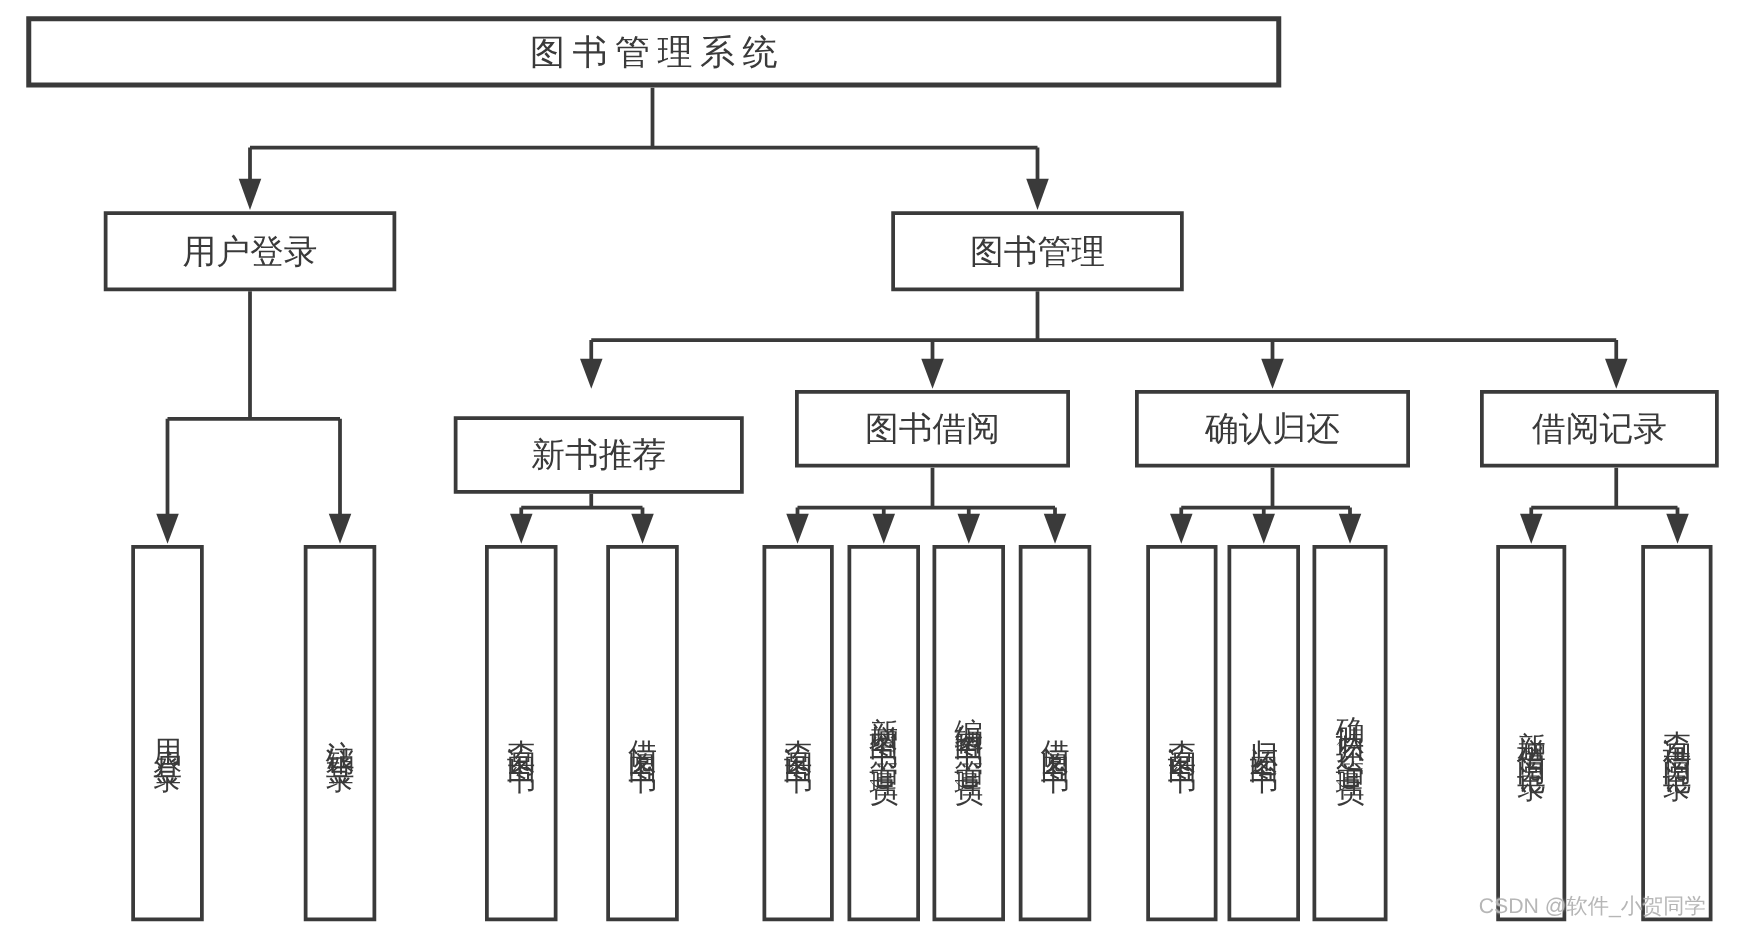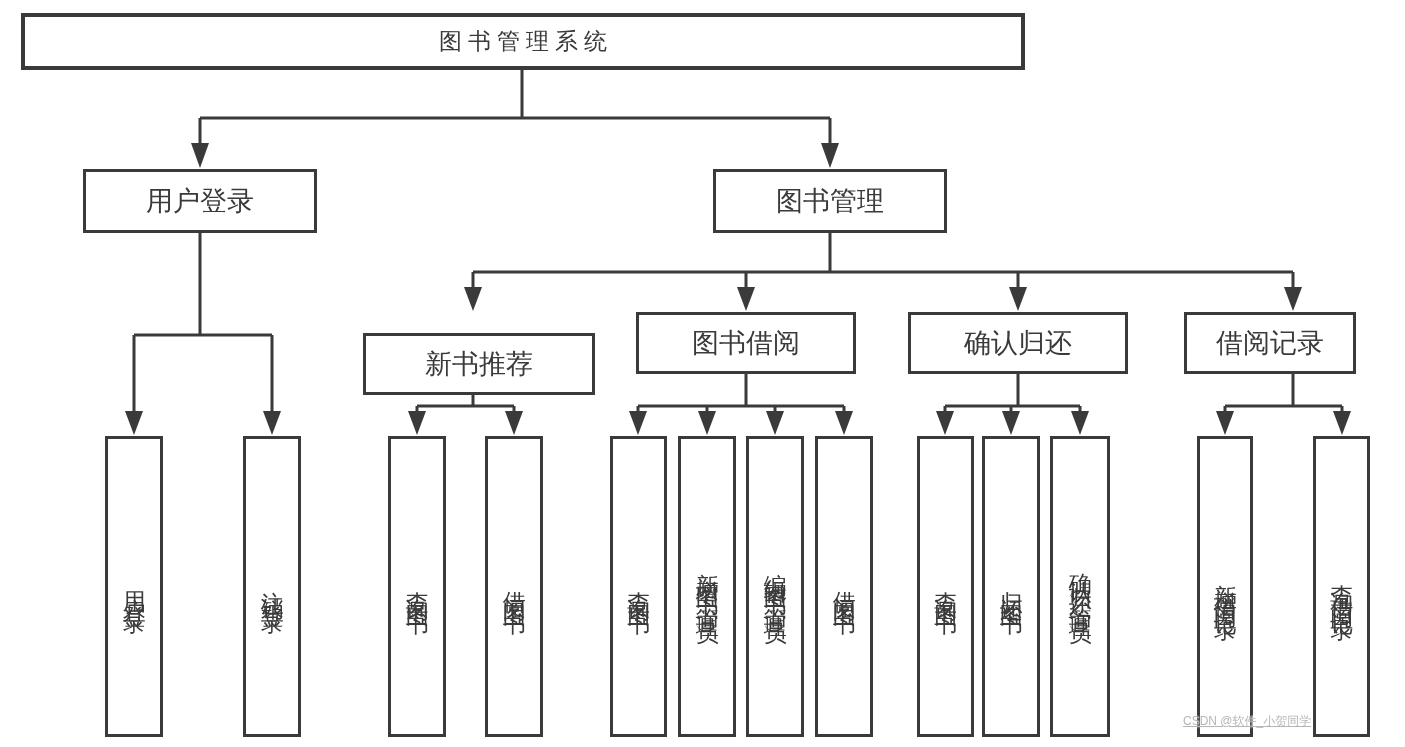--- a/index.html
+++ b/index.html
@@ -29,43 +29,42 @@
   }
   .box.root {
     border-width: 4px;
   }
   .h-label {
     font-size: 27px;
     color: #3a3a3a;
     white-space: nowrap;
   }
   .root .h-label {
-    font-size: 23px;
+    font-size: 28px;
     letter-spacing: 6px;
     text-indent: 6px;
   }
   .leaf .v-label {
     writing-mode: vertical-rl;
     text-orientation: mixed;
     font-size: 23px;
     letter-spacing: 7px;
     line-height: 1.1;
     color: #3a3a3a;
     white-space: nowrap;
   }
   #watermark {
     position: absolute;
     left: 1183px;
     top: 713px;
-    font-size: 12px;
+    font-size: 17px;
     color: rgba(178, 178, 178, 0.95);
     text-shadow: 0 0 2px #ffffff;
     white-space: nowrap;
     z-index: 5;
-    text-decoration: underline;
   }
 </style>
 </head>
 <body>
 
 <div id="canvas">
 
   <svg id="connectors" viewBox="0 0 1405 747" xmlns="http://www.w3.org/2000/svg">
     <g stroke="#3a3a3a" stroke-width="3" fill="none">
 
@@ -126,21 +125,21 @@
 
   <div class="box" style="left:363px; top:312px; width:232px; height:62px;margin-top:21px;">
     <span class="h-label">新书推荐</span>
   </div>
   <div class="box" style="left:636px; top:312px; width:220px; height:62px;">
     <span class="h-label">图书借阅</span>
   </div>
   <div class="box" style="left:908px; top:312px; width:220px; height:62px;">
     <span class="h-label">确认归还</span>
   </div>
-  <div class="box" style="left:1184px; top:312px; width:172px; height:62px;">
+  <div class="box" style="left:1184px; top:312px; width:191px; height:62px;">
     <span class="h-label">借阅记录</span>
   </div>
 
   <div class="box leaf" style="left:105px; top:436px; width:58px; height:301px;">
     <span class="v-label">用户登录</span>
   </div>
   <div class="box leaf" style="left:243px; top:436px; width:58px; height:301px;">
     <span class="v-label">注销登录</span>
   </div>
 

